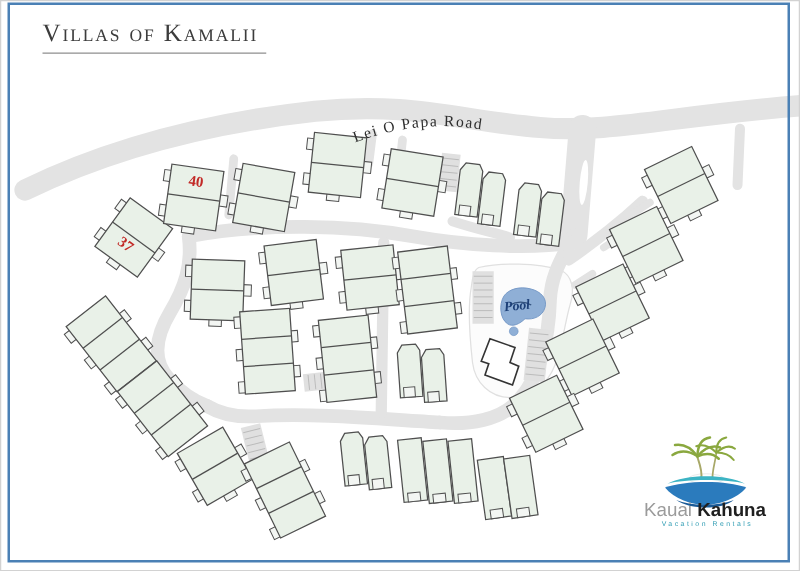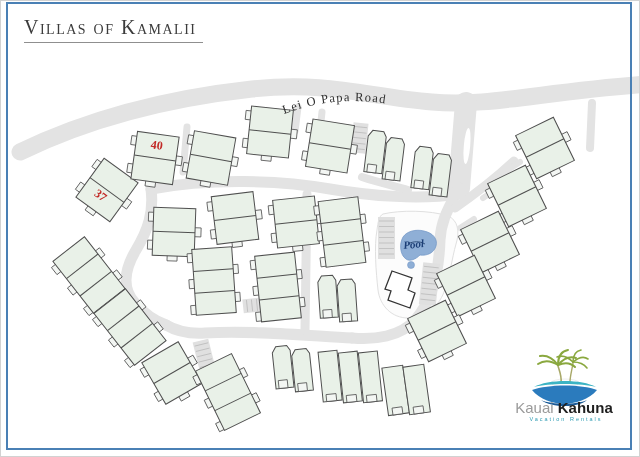--- a/index.html
+++ b/index.html
@@ -1,21 +1,21 @@
 <!DOCTYPE html>
 <html><head>
 <meta charset="utf-8">
 <style>
   html,body{margin:0;padding:0;background:#ffffff;}
   .page{position:relative;width:640px;height:457px;background:#ffffff;overflow:hidden;
         font-family:"Liberation Sans",sans-serif;}
   .frame-outer{position:absolute;left:0;top:0;right:0;bottom:0;border:1px solid #d2d2d2;pointer-events:none;}
   .frame-blue{position:absolute;left:6px;top:2px;right:8px;bottom:7px;border:2px solid #4a80b5;pointer-events:none;}
   #map-svg{position:absolute;left:0;top:0;width:640px;height:457px;}
-  .title{position:absolute;left:24px;top:16px;z-index:5;
+  .title{position:absolute;left:34px;top:16px;z-index:5;
          font-family:"Liberation Serif",serif;font-variant:small-caps;
          font-size:20px;letter-spacing:1.5px;color:#3c3c3c;
          border-bottom:1px solid #8f8f8f;padding:0 6px 3px 0;}
   .road-label{font-family:"Liberation Serif",serif;font-size:12.5px;letter-spacing:1.2px;fill:#2f2f2f;}
   .pool-label{font-family:"Liberation Serif",serif;font-style:italic;font-weight:bold;font-size:11px;fill:#1c3f77;}
   .brand{font-family:"Liberation Sans",sans-serif;font-size:15px;}
   .brand-gray{fill:#9b9b9b;}
   .brand-dark{fill:#1f1f1f;font-weight:bold;}
   .tagline{font-family:"Liberation Sans",sans-serif;font-size:5.5px;letter-spacing:2px;fill:#2f9cb3;}
 </style>

